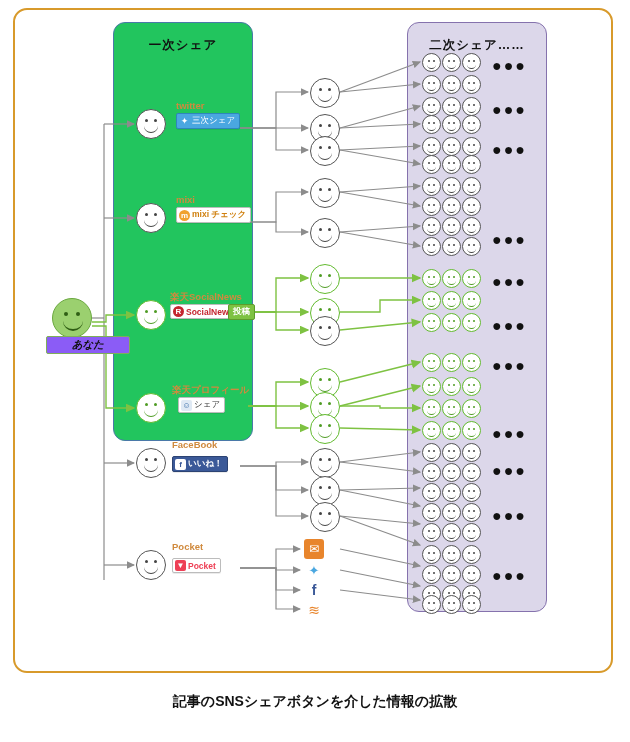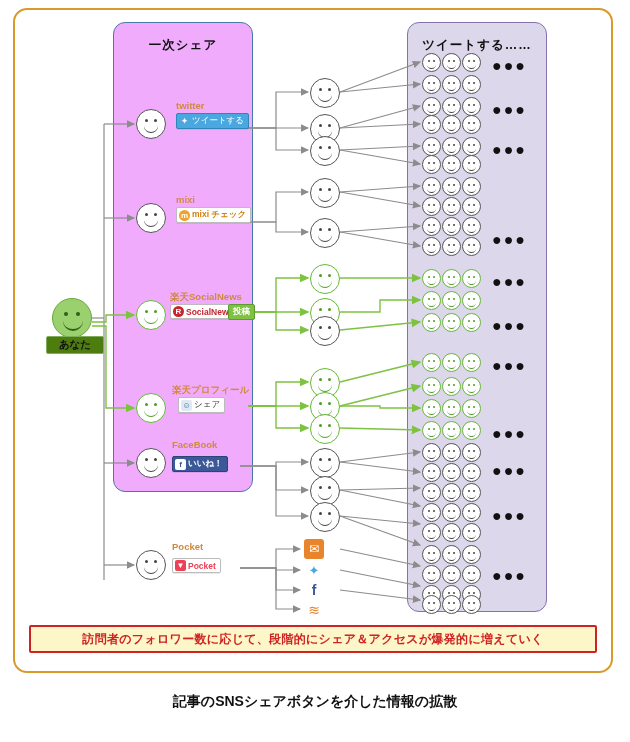--- a/index.html
+++ b/index.html
@@ -14,21 +14,21 @@
   .outer-frame{
     position:absolute;left:13px;top:8px;width:600px;height:665px;
     border:2px solid #d89a2b;border-radius:14px;background:#ffffff;
     box-sizing:border-box;
   }
 
   
   .col{
     position:absolute;box-sizing:border-box;border-radius:12px;
   }
-  .col-1{left:113px;top:22px;width:140px;height:470px;border:1.5px solid #4a79a8;background:#f0abfc;}
+  .col-1{left:113px;top:22px;width:140px;height:419px;border:1.5px solid #4a79a8;background:#22c55e;}
   .col-2{left:261px;top:22px;width:123px;height:590px;border:1.5px solid #d08a3e;background:#fbe3cd;}
   .col-3{left:407px;top:22px;width:140px;height:590px;border:1.5px solid #8572ad;background:#dcd7ea;}
 
   .col-title{
     position:absolute;text-align:center;font-size:12.5px;color:#111;
     font-weight:bold;width:100%;top:14px;letter-spacing:1px;
   }
 
   
   svg.layer{position:absolute;left:0;top:0;width:630px;height:742px;pointer-events:none;}
@@ -59,22 +59,22 @@
   .you-face{
     position:absolute;left:52px;top:298px;width:40px;height:40px;border-radius:50%;
     background:#9bd06f;border:1.8px solid #6aa83f;box-sizing:border-box;
   }
   .you-face .eye{position:absolute;width:4px;height:4px;border-radius:50%;background:#2f5e14;top:13px;}
   .you-face .eye.l{left:11px;}
   .you-face .eye.r{right:11px;}
   .you-face .mouth{position:absolute;left:10px;top:20px;width:20px;height:10px;border-bottom:2px solid #2f5e14;border-radius:0 0 20px 20px;}
   .you-label{
     position:absolute;left:46px;top:336px;width:52px;text-align:center;
-    font-size:10.5px;color:#111;background:#4d7c0f;border:1px solid #7fae59;
-    border-radius:2px;padding:1px 2px;font-weight:bold;
+    font-size:10.5px;color:#111;background:#8b5cf6;border:1px solid #7fae59;
+    border-radius:2px;padding:1px 15px;font-weight:bold;font-style:italic;
   }
   .svc-name{
     position:absolute;font-size:9.5px;font-weight:bold;white-space:nowrap;text-align:center;
   }
   .btn{
     position:absolute;display:flex;align-items:center;gap:2px;
     border:1px solid #bcbcbc;border-radius:2px;background:#ffffff;
     padding:1px 4px 1px 2px;font-size:8.5px;white-space:nowrap;
     box-shadow:0 1px 0 rgba(0,0,0,.08);
   }
@@ -141,21 +141,21 @@
 <body>
 
 <div id="root">
 
   <div class="outer-frame"></div>
 
   <div class="col col-1">
     <div class="col-title">一次シェア</div>
   </div>
   <div class="col col-3">
-    <div class="col-title">ツイートする……</div>
+    <div class="col-title">二次シェア……</div>
   </div>
 
   <svg class="layer">
     <defs>
       <marker id="ag" markerWidth="7" markerHeight="7" refX="6" refY="3.2" orient="auto">
         <path d="M0,0 L7,3.2 L0,6.4 z" fill="#8c8c8c"></path>
       </marker>
       <marker id="agr" markerWidth="7" markerHeight="7" refX="6" refY="3.2" orient="auto">
         <path d="M0,0 L7,3.2 L0,6.4 z" fill="#7ec242"></path>
       </marker>
@@ -237,21 +237,21 @@
   <div class="you-label">あなた</div>
 
   <div class="face" style="left:136px;top:109px;">
     <span class="eye l"></span>
       <span class="eye r"></span>
       <span class="mouth"></span>
   </div>
   <div class="svc-name" style="left:176px;top:100px;color:#d08a3e;">twitter</div>
   <div class="btn btn-twitter" style="left:176px;top:113px;">
     <span class="ic">✦</span>
-    <span class="txt">ツイートする</span>
+    <span class="txt">三次シェア</span>
   </div>
 
   <div class="face" style="left:136px;top:203px;">
     <span class="eye l"></span>
       <span class="eye r"></span>
       <span class="mouth"></span>
   </div>
   <div class="svc-name" style="left:176px;top:194px;color:#d08a3e;">mixi</div>
   <div class="btn btn-mixi" style="left:176px;top:207px;">
     <span class="ic">m</span>
@@ -803,16 +803,15 @@
       <span class="eye l"></span>
       <span class="eye r"></span>
       <span class="mouth"></span>
     </div>
   <div class="face small" style="left:462px;top:595px;">
       <span class="eye l"></span>
       <span class="eye r"></span>
       <span class="mouth"></span>
     </div>
 
-  <div class="note">訪問者のフォロワー数に応じて、段階的にシェア＆アクセスが爆発的に増えていく</div>
   <div class="caption">記事のSNSシェアボタンを介した情報の拡散</div>
 
 </div>
 
 </body></html>

